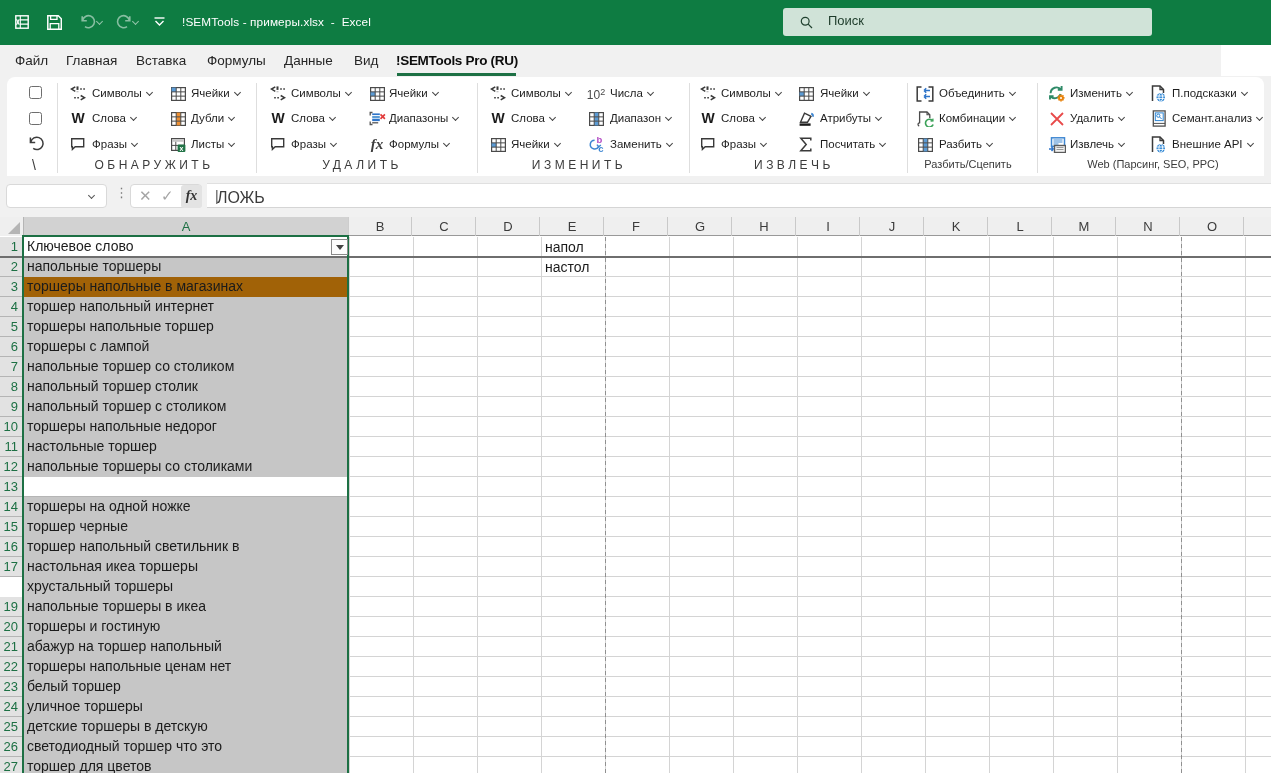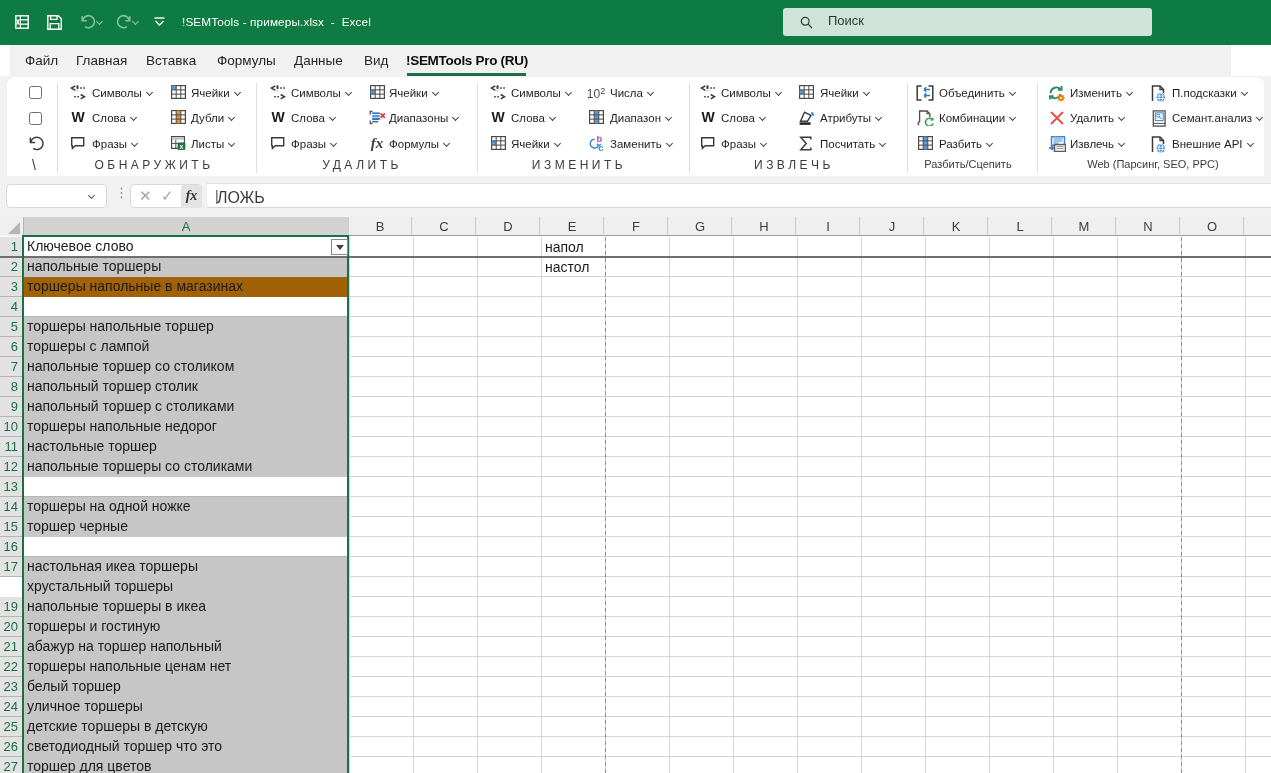--- a/index.html
+++ b/index.html
@@ -2,29 +2,29 @@
 <html><head><meta charset="utf-8"><style>
 * { margin:0; padding:0; box-sizing:border-box; }
 html,body { width:1271px; height:773px; overflow:hidden; font-family:"Liberation Sans",sans-serif; }
 #app { position:relative; width:1271px; height:773px; background:#fff; }
 
 #tbar { position:absolute; left:0; top:0; width:1271px; height:45px; background:#0e7c42; }
 #tbar .ttl { position:absolute; left:182px; top:0; height:44px; line-height:44px; color:#fff; font-size:11.8px; letter-spacing:0.1px; }
 #search { position:absolute; left:783px; top:8px; width:369px; height:28px; background:#d0e3d8; border-radius:3px; }
 #search span { position:absolute; left:45px; top:5px; font-size:13px; color:#1d3b2a; }
 
-#mbar { position:absolute; left:10px; top:45px; width:1221px; height:31px; background:#f1f1f1; }
+#mbar { position:absolute; left:0; top:45px; width:1221px; height:31px; background:#f1f1f1; }
 #mbar .mi { position:absolute; top:0; height:31px; line-height:32px; font-size:13.5px; color:#262626; }
 #mbar .act { font-weight:bold; color:#0d0d0d; letter-spacing:-0.3px; }
 #mbar .ul { position:absolute; left:397px; top:28px; width:119px; height:3px; background:#1d7044; }
 
 #ribbon { position:absolute; left:0; top:76px; width:1271px; height:100px; background:#f1f1f1; }
 #rpanel { position:absolute; left:7px; top:1px; width:1257px; height:99px; background:#fff; border-radius:8px 8px 0 0; }
 .sep { position:absolute; top:6px; width:1px; height:90px; background:#dedede; }
-.ic { position:absolute; width:18px; height:17px; display:flex; align-items:flex-start; justify-content:center; }
+.ic { position:absolute; width:18px; height:17px; display:flex; align-items:center; justify-content:center; }
 .bl { position:absolute; font-size:11.5px; color:#1e1e1e; white-space:nowrap; height:20px; line-height:20px; }
 .cv { display:inline-block; width:5px; height:5px; border-right:1.4px solid #444; border-bottom:1.4px solid #444; transform:rotate(45deg); margin-left:5px; vertical-align:2px; }
 .glab { position:absolute; top:81px; transform:translateX(-50%); font-size:11px; color:#3b3b3b; white-space:nowrap; }
 .glab.sp { letter-spacing:3.5px; font-size:12px; }
 .cb { position:absolute; width:13px; height:13px; border:1.5px solid #6e6e6e; border-radius:2.5px; background:#fff; }
 
 #fbar { position:absolute; left:0; top:176px; width:1271px; height:41px; background:#f1f1f1; }
 #nbox { position:absolute; left:6px; top:8px; width:101px; height:24px; background:#fff; border:1px solid #d9d9d9; border-radius:4px; }
 #fbox { position:absolute; left:130px; top:8px; width:72px; height:24px; background:#fff; border:1px solid #d9d9d9; border-radius:4px; }
 #finput { position:absolute; left:207px; top:7px; width:1064px; height:25px; background:#fff; border-top:1px solid #e0e0e0; border-bottom:1px solid #d5d5d5; }
@@ -497,42 +497,44 @@
       <div class="hg" style="top:499px"></div>
       <div class="hg" style="top:519px"></div>
       <div class="hg" style="top:539px"></div>
   <div class="rn" style="top:20px">1</div>
       <div class="cellA" style="top:20px;background:#ffffff">Ключевое слово</div>
       <div class="rn" style="top:40px">2</div>
       <div class="cellA" style="top:40px;background:#c6c6c6">напольные торшеры</div>
       <div class="rn" style="top:60px">3</div>
       <div class="cellA" style="top:60px;background:#a16207">торшеры напольные в магазинах</div>
       <div class="rn" style="top:80px">4</div>
+      <div class="cellA" style="top:80px;background:#c6c6c6">торшер напольный интернет</div>
       <div class="rn" style="top:100px">5</div>
       <div class="cellA" style="top:100px;background:#c6c6c6">торшеры напольные торшер</div>
       <div class="rn" style="top:120px">6</div>
       <div class="cellA" style="top:120px;background:#c6c6c6">торшеры с лампой</div>
       <div class="rn" style="top:140px">7</div>
       <div class="cellA" style="top:140px;background:#c6c6c6">напольные торшер со столиком</div>
       <div class="rn" style="top:160px">8</div>
       <div class="cellA" style="top:160px;background:#c6c6c6">напольный торшер столик</div>
       <div class="rn" style="top:180px">9</div>
-      <div class="cellA" style="top:180px;background:#c6c6c6">напольный торшер с столиками</div>
+      <div class="cellA" style="top:180px;background:#c6c6c6">напольный торшер с столиком</div>
       <div class="rn" style="top:200px">10</div>
       <div class="cellA" style="top:200px;background:#c6c6c6">торшеры напольные недорог</div>
       <div class="rn" style="top:220px">11</div>
       <div class="cellA" style="top:220px;background:#c6c6c6">настольные торшер</div>
       <div class="rn" style="top:240px">12</div>
       <div class="cellA" style="top:240px;background:#c6c6c6">напольные торшеры со столиками</div>
       <div class="rn" style="top:260px">13</div>
       <div class="rn" style="top:280px">14</div>
       <div class="cellA" style="top:280px;background:#c6c6c6">торшеры на одной ножке</div>
       <div class="rn" style="top:300px">15</div>
       <div class="cellA" style="top:300px;background:#c6c6c6">торшер черные</div>
       <div class="rn" style="top:320px">16</div>
+      <div class="cellA" style="top:320px;background:#c6c6c6">торшер напольный светильник в</div>
       <div class="rn" style="top:340px">17</div>
       <div class="cellA" style="top:340px;background:#c6c6c6">настольная икеа торшеры</div>
       <div class="rn" style="top:381px">18</div>
       <div class="cellA" style="top:360px;background:#c6c6c6">хрустальный торшеры</div>
       <div class="rn" style="top:380px">19</div>
       <div class="cellA" style="top:380px;background:#c6c6c6">напольные торшеры в икеа</div>
       <div class="rn" style="top:400px">20</div>
       <div class="cellA" style="top:400px;background:#c6c6c6">торшеры и гостиную</div>
       <div class="rn" style="top:420px">21</div>
       <div class="cellA" style="top:420px;background:#c6c6c6">абажур на торшер напольный</div>

